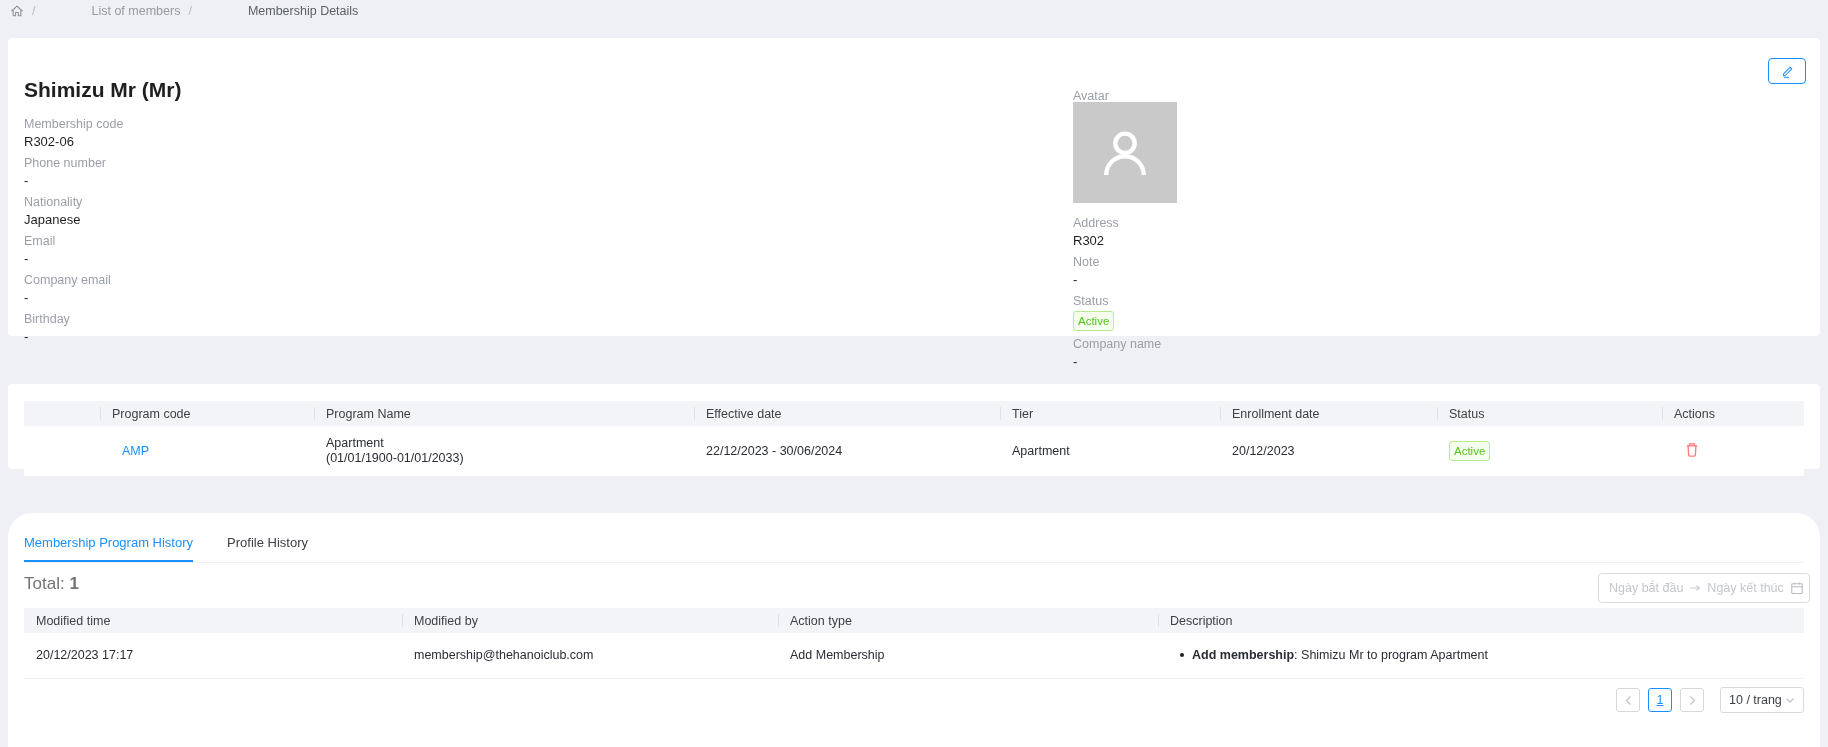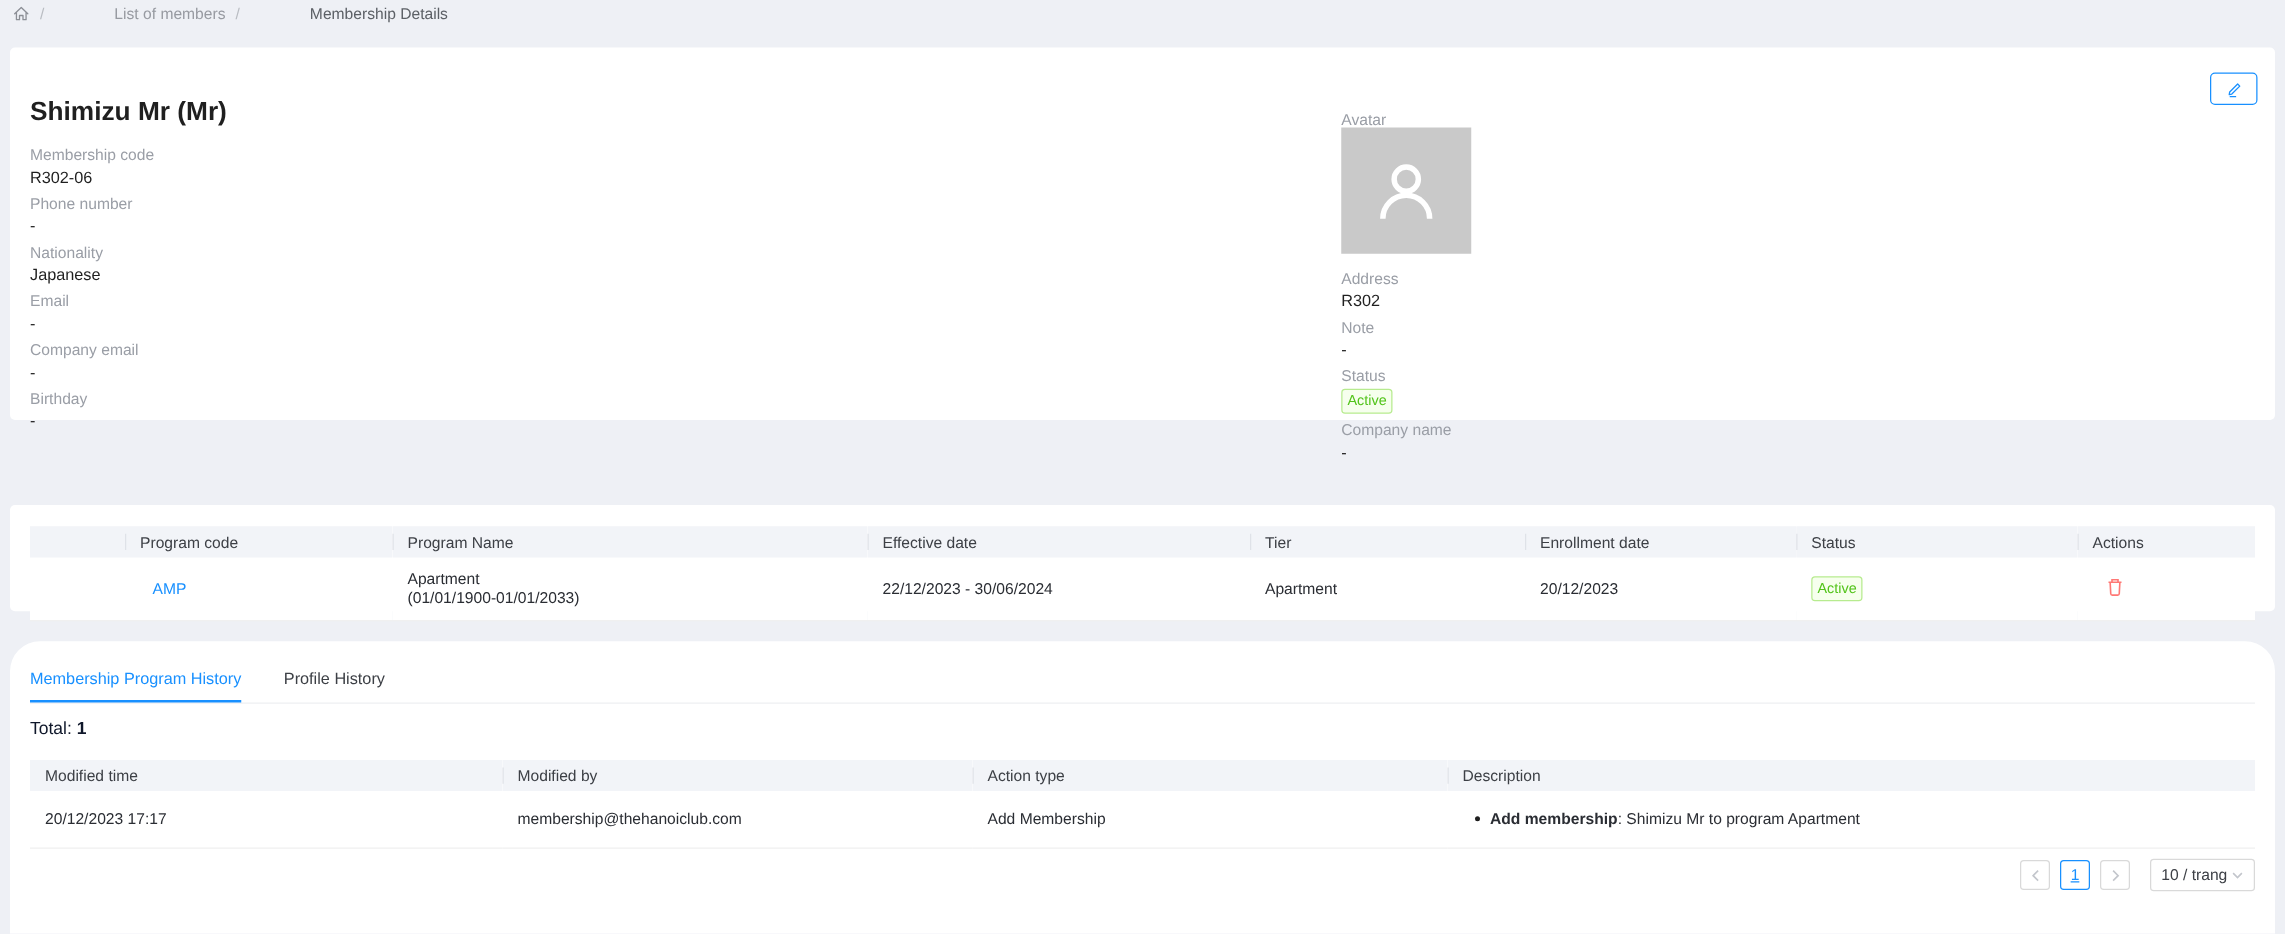--- a/index.html
+++ b/index.html
@@ -9,21 +9,21 @@
   
   .breadcrumb { position:absolute; top:4px; left:10px; display:flex; align-items:center; gap:8px; font-size:12.5px; }
   .crumb { color:#979aa1; cursor:pointer;padding-left:48px; }
   .crumb.last { color:#5c6066; }
   .crumb-sep { color:#b9bcc2; }
   .home-icon { display:flex; align-items:center; cursor:pointer; }
 
   
   .card { position:absolute; left:8px; width:1812px; background:#fff; border-radius:4px; }
   .card1 { top:38px; height:298px; }
-  .card2 { top:404px; height:85px; }
+  .card2 { top:384px; height:85px; }
   .card3 { top:513px; height:268px;border-radius:24px; }
 
   
   .member-title { position:absolute; top:40px; left:16px; font-size:21px; font-weight:bold; color:#1f1f1f; }
   .fields-left { position:absolute; top:78px; left:16px; }
   .field { margin-bottom:5px; }
   .f-label { font-size:12.5px; color:#9a9ea6; line-height:16px; margin-bottom:2px; }
   .f-value { font-size:13px; color:#1f1f1f; font-weight:500; line-height:16px; }
   .col-right { position:absolute; top:50px; left:1065px; }
   .avatar-label { font-size:12.5px; color:#9a9ea6; line-height:16px; margin-bottom:0px; }
@@ -39,21 +39,21 @@
   .tbl-programs { top:17px; }
   .tbl-programs td { height:50px; }
   .link-blue { color:#1890ff; cursor:pointer; }
   .two-line div { line-height:15px; }
   .trash-btn { cursor:pointer; display:inline-flex; }
 
   
   .tabbar { position:absolute; top:14px; left:16px; right:16px; height:36px; border-bottom:1px solid #eef0f2; display:flex; gap:34px; }
   .tab { font-size:13px; padding:8px 0 10px 0; cursor:pointer; color:#3d4046; }
   .tab.active { color:#1890ff; border-bottom:2px solid #1890ff; }
-  .total-line { position:absolute; top:61px; left:16px; font-size:14px; color:#0f172a;text-align:right; }
+  .total-line { position:absolute; top:61px; left:16px; font-size:17px; color:#737373;text-align:right; }
   .total-line b { font-weight:bold; }
 
   
   .range-picker { position:absolute; top:60px; right:10px; width:212px; height:30px; border:1px solid #d9d9d9; border-radius:4px; background:#fff; display:flex; align-items:center; padding:0 10px; gap:6px; cursor:pointer; }
   .rp-ph { font-size:12.5px; color:#c3c6cc; flex:1; white-space:nowrap; }
   .rp-arrow, .rp-cal { display:flex; align-items:center; }
 
   .tbl-history { top:95px; }
   .tbl-history td { height:45px; }
   .desc-cell { display:flex; align-items:center; gap:8px; padding-left:10px; }
@@ -206,20 +206,37 @@
     <div class="tabbar">
       <div class="tab active">Membership Program History</div>
       <div class="tab">Profile History</div>
     </div>
 
     <div class="total-line">
       <span>Total:</span>
       <b>1</b>
     </div>
 
+    <div class="range-picker">
+      <span class="rp-ph">Ngày bắt đầu</span>
+      <span class="rp-arrow">
+        <svg width="12" height="8" viewBox="0 0 12 8">
+            <path d="M1 4 h9 M7.5 1.5 L10.5 4 L7.5 6.5" fill="none" stroke="#c9ccd2" stroke-width="1.1"></path>
+          </svg>
+      </span>
+      <span class="rp-ph">Ngày kết thúc</span>
+      <span class="rp-cal">
+        <svg width="14" height="14" viewBox="0 0 16 16">
+            <rect x="2" y="3.2" width="12" height="11" rx="1" fill="none" stroke="#b9bcc2" stroke-width="1.2"></rect>
+            <line x1="2" y1="6.6" x2="14" y2="6.6" stroke="#b9bcc2" stroke-width="1.2"></line>
+            <line x1="5.2" y1="1.6" x2="5.2" y2="4" stroke="#b9bcc2" stroke-width="1.2"></line>
+            <line x1="10.8" y1="1.6" x2="10.8" y2="4" stroke="#b9bcc2" stroke-width="1.2"></line>
+          </svg>
+      </span>
+    </div>
 
     <table class="tbl tbl-history">
       <colgroup>
         <col style="width:378px">
           <col style="width:376px">
           <col style="width:380px">
           <col style="width:646px">
       </colgroup>
       <thead>
         <tr>

